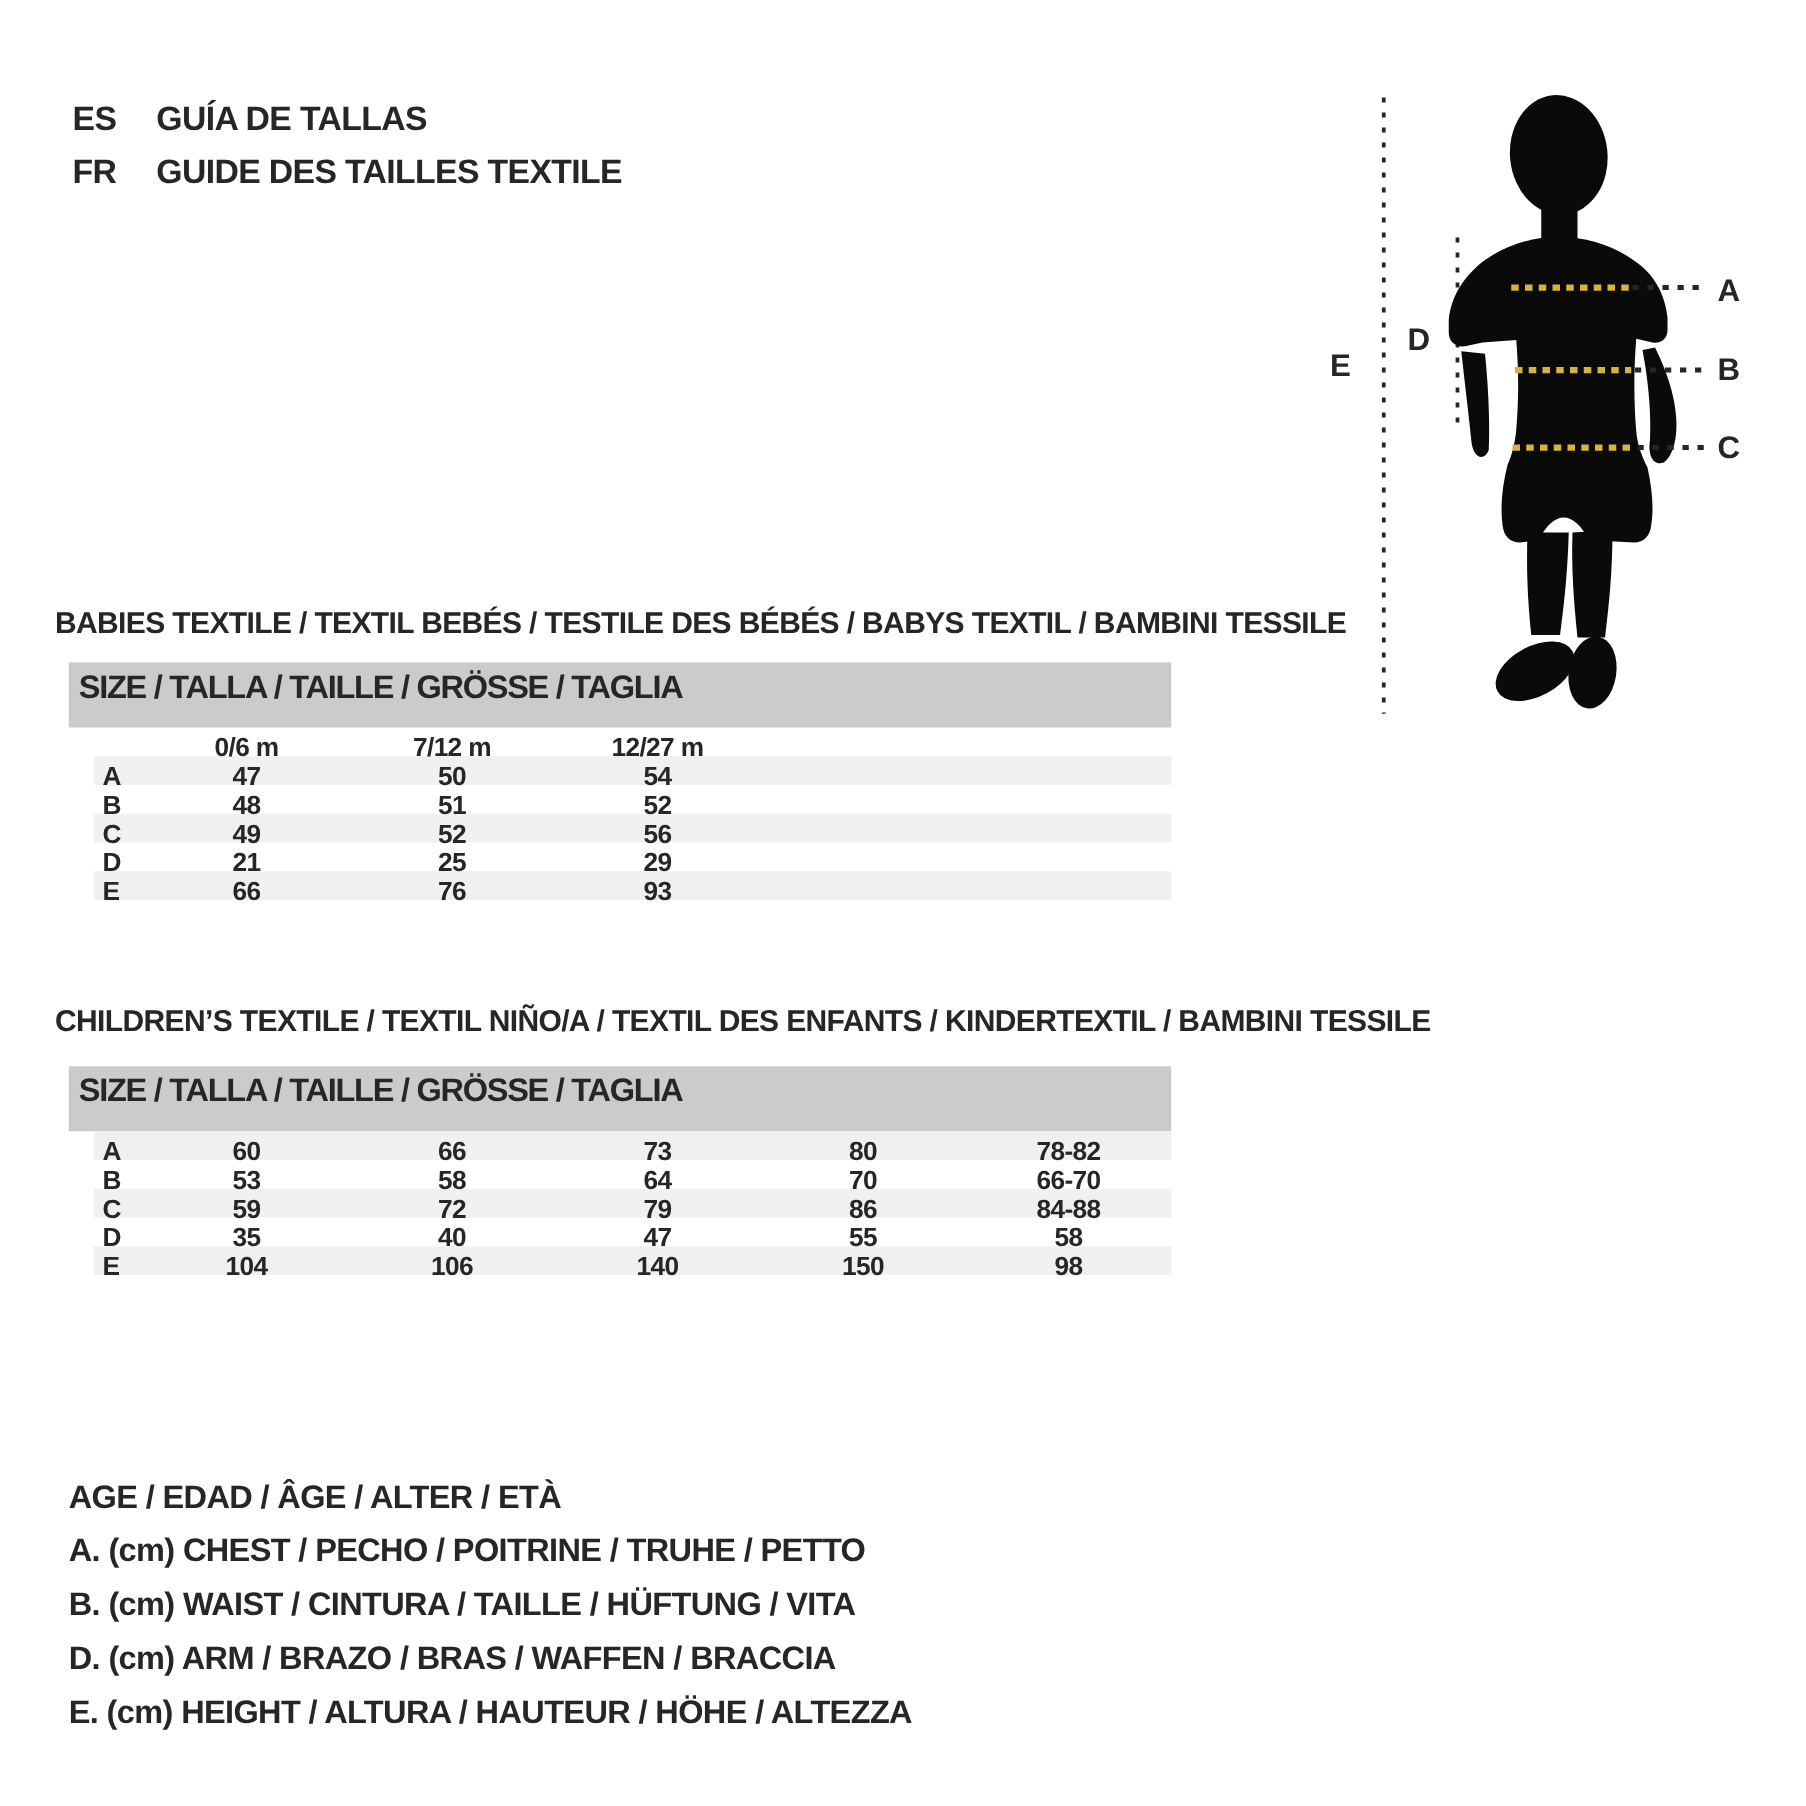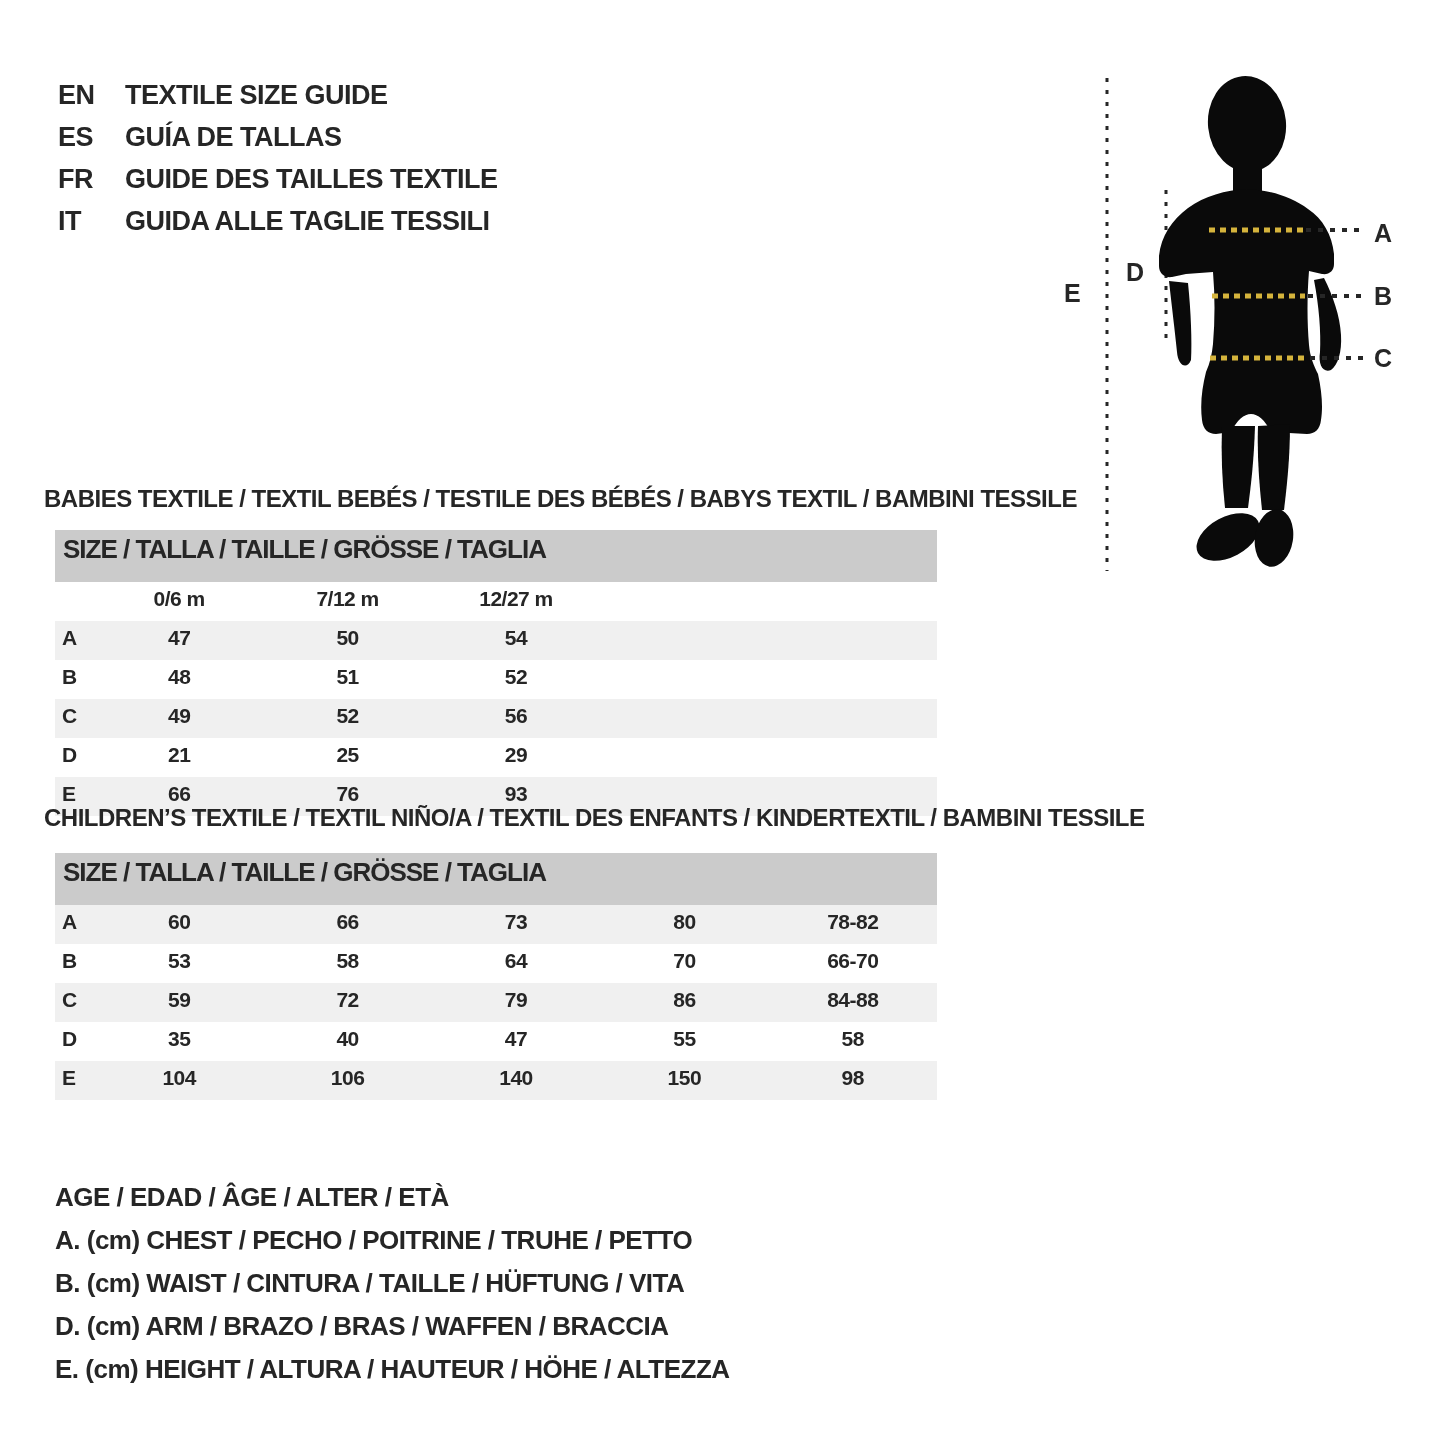--- a/index.html
+++ b/index.html
@@ -18,21 +18,21 @@
   #babies-heading{top:484px;}
   #children-heading{top:803px;}
 
   
   .size-table{left:55px;width:882px;}
   #babies-table{top:530px;}
   #children-table{top:853px;}
   .size-bar{height:52px;line-height:38px;background:#cbcbcb;
             font-size:26px;letter-spacing:-1px;padding-left:8px;}
   .t-row{display:grid;grid-template-columns:40px repeat(5,1fr);
-         height:39px;line-height:33px;font-size:21px;}
+         height:23px;line-height:33px;font-size:21px;margin-left:20px;}
   .t-row .cell{text-align:center;}
   .t-row .rowlabel{text-align:left;padding-left:7px;}
   .stripe{background:#f0f0f0;}
 
   
   .legend{left:55px;top:1176px;}
   .legend-line{height:43px;line-height:43px;font-size:26px;white-space:nowrap;}
 
   
   .measure-label{font-size:25px;line-height:30px;height:30px;}
@@ -42,34 +42,26 @@
   #label-d{left:1126px;top:257px;}
   #label-e{left:1064px;top:278px;}
 
   #figure-svg{left:1050px;top:60px;}
 </style>
 </head>
 <body>
 
 <div class="abs lang-block">
   <div class="lang-row">
-    <span class="lang-code">EN</span>
-    <span class="lang-title">TEXTILE SIZE GUIDE</span>
-  </div>
-  <div class="lang-row">
     <span class="lang-code">ES</span>
     <span class="lang-title">GUÍA DE TALLAS</span>
   </div>
   <div class="lang-row">
     <span class="lang-code">FR</span>
     <span class="lang-title">GUIDE DES TAILLES TEXTILE</span>
-  </div>
-  <div class="lang-row">
-    <span class="lang-code">IT</span>
-    <span class="lang-title">GUIDA ALLE TAGLIE TESSILI</span>
   </div>
 </div>
 
 <svg id="figure-svg" class="abs" width="395" height="540" viewBox="0 0 395 540">
 
   <line x1="57" y1="18" x2="57" y2="511" stroke="#262626" stroke-width="3" stroke-dasharray="4 8"></line>
 
   <line x1="116" y1="130" x2="116" y2="285" stroke="#262626" stroke-width="3" stroke-dasharray="4 8"></line>
 
   <g fill="#0a0a0a">

